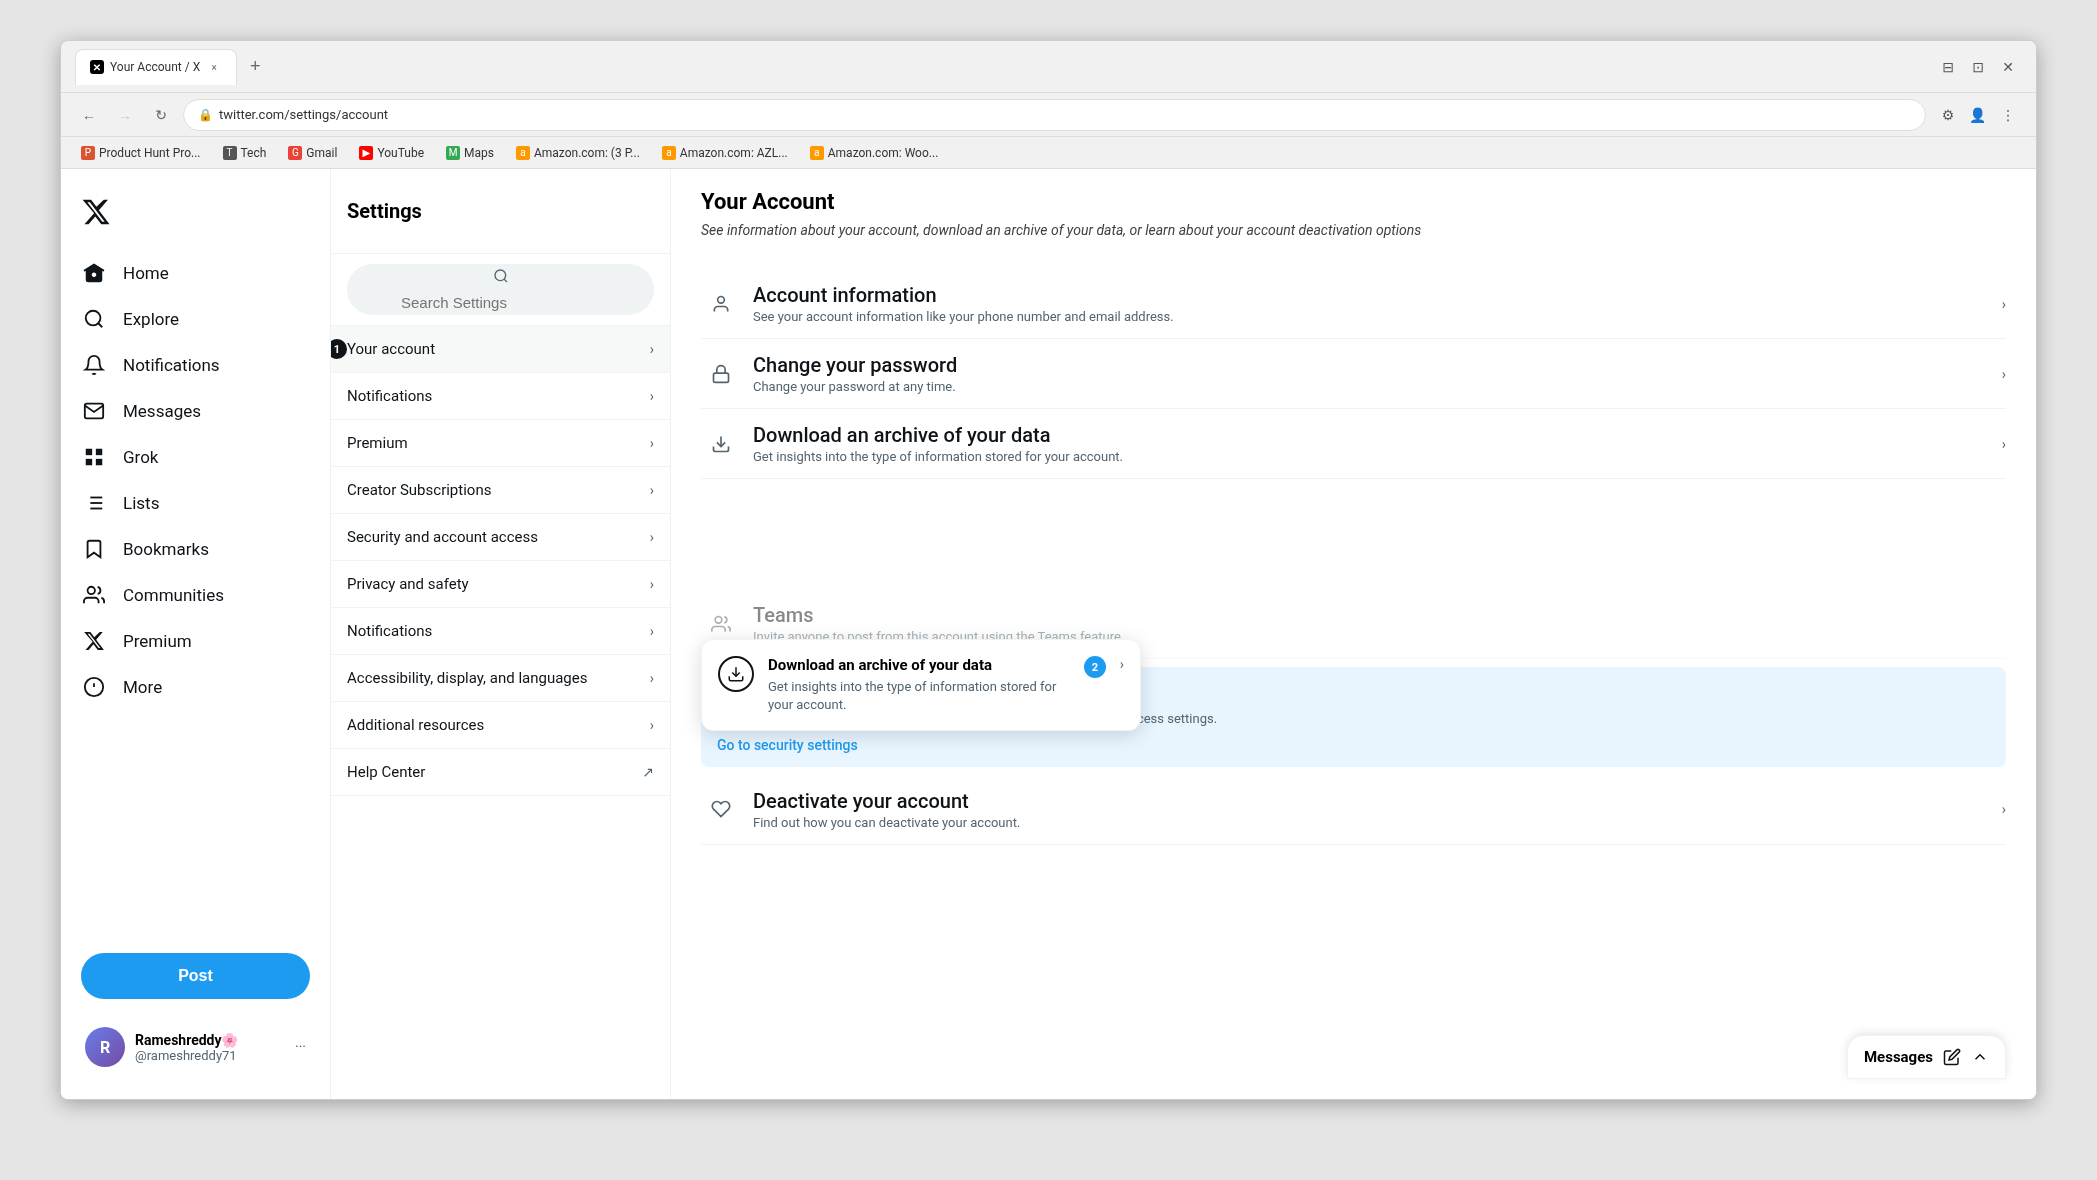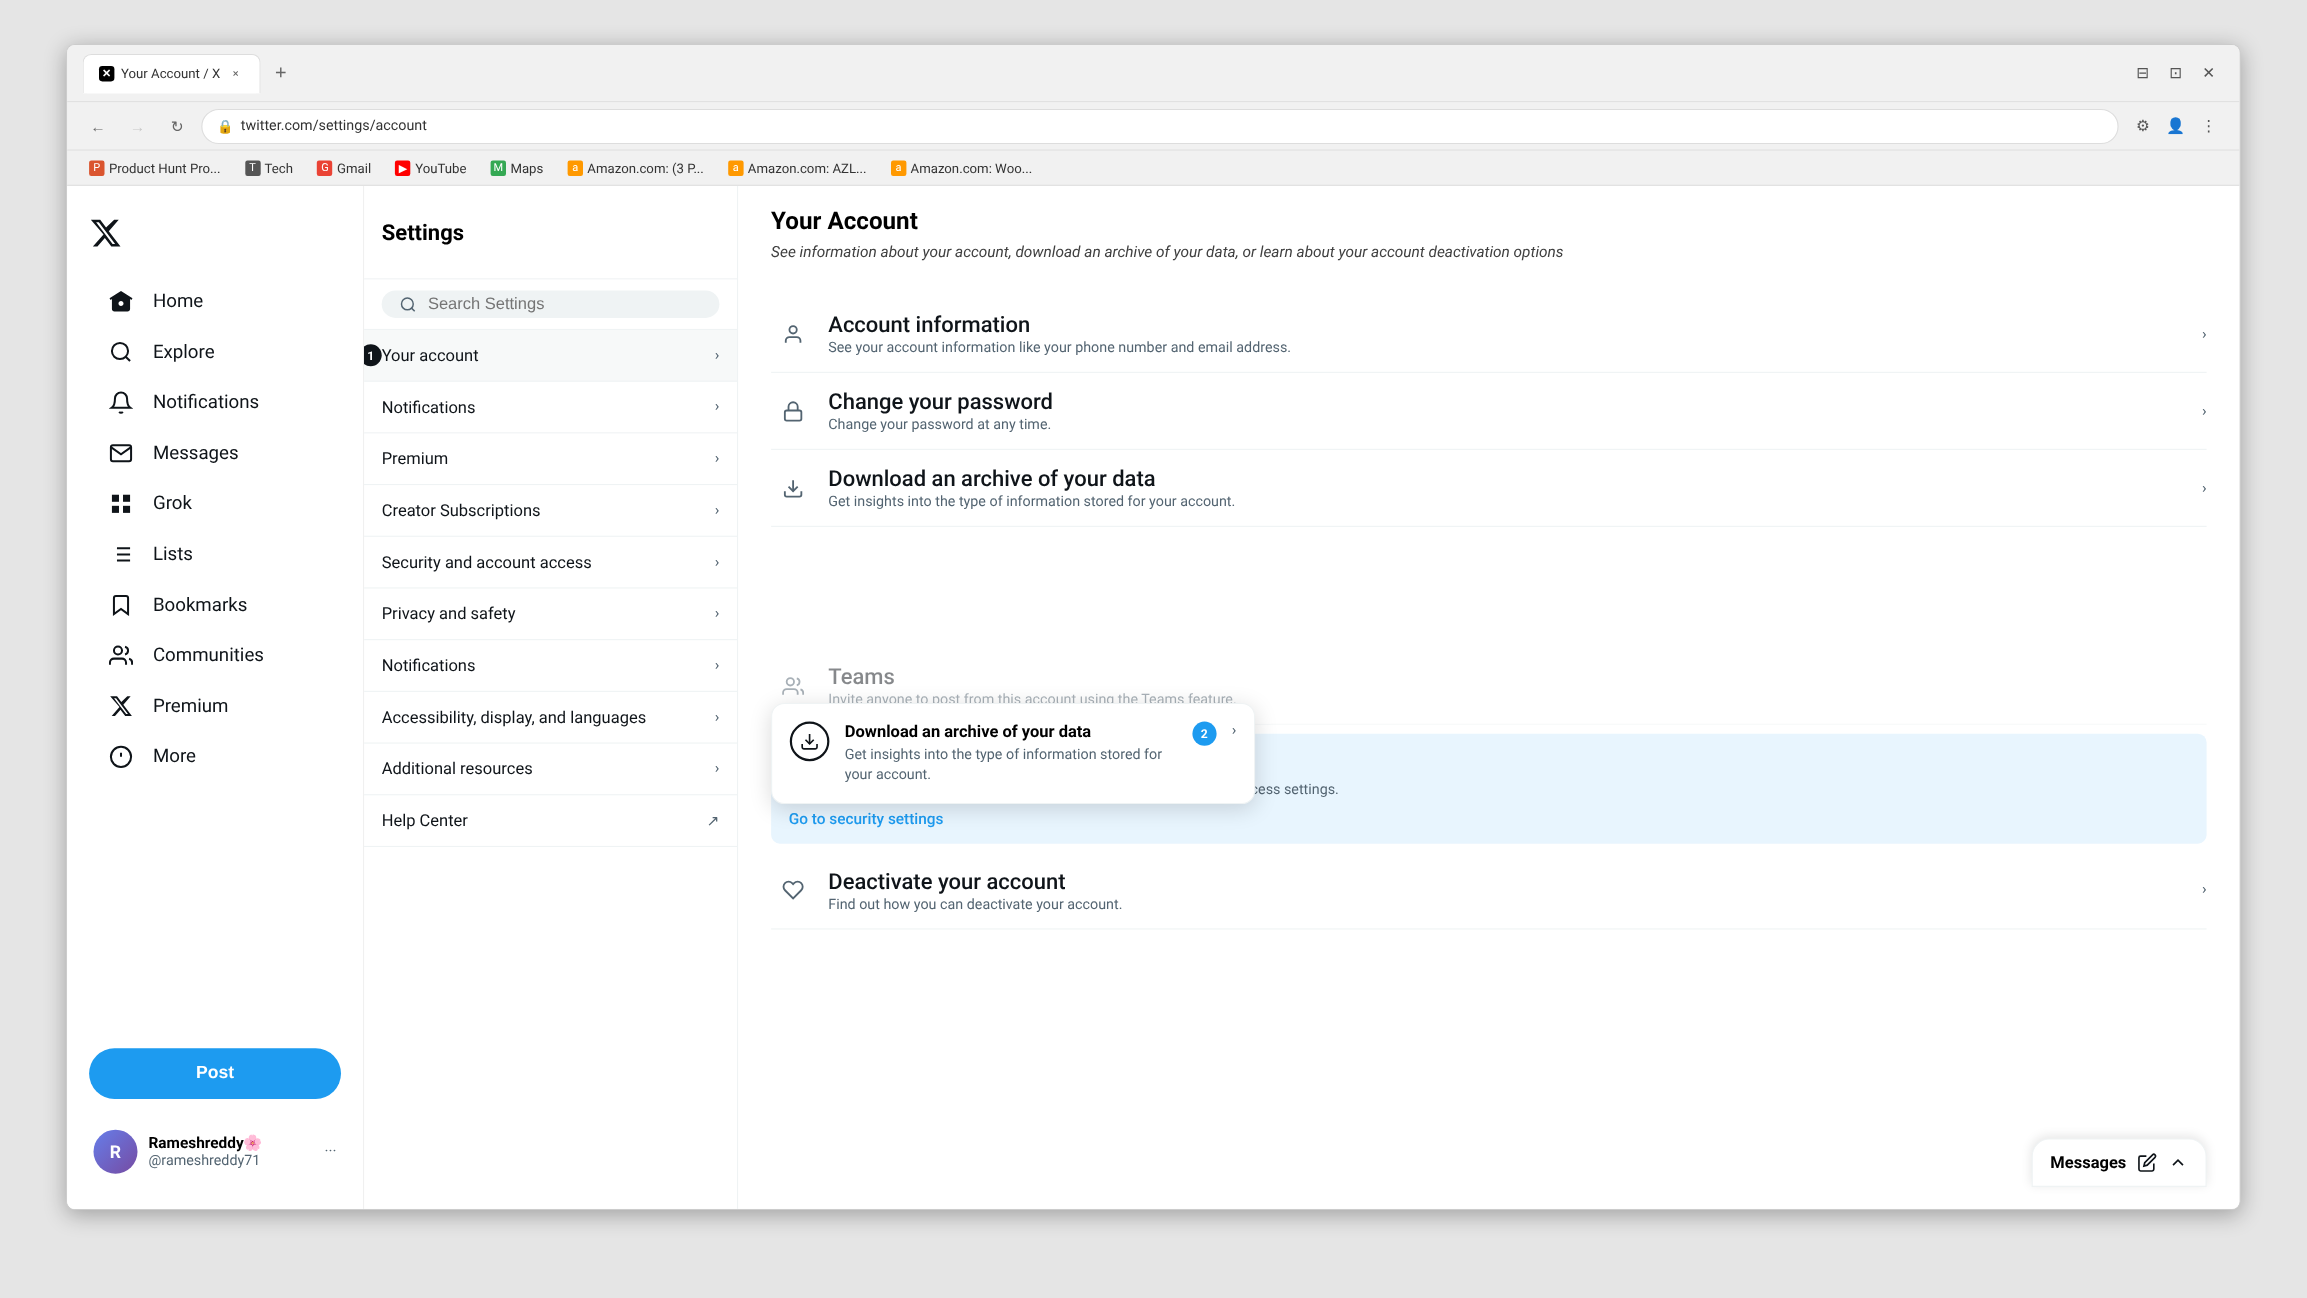--- a/index.html
+++ b/index.html
@@ -180,21 +180,21 @@
       border-right: 1px solid #f0f0f0;
     }
 
     .sidebar-logo {
       padding: 12px 20px;
       margin-bottom: 8px;
     }
 
     .sidebar-nav {
       flex: 1;
-      padding: 0 20px;
+      padding: 0 4px;
     }
 
     .nav-item {
       display: flex;
       align-items: center;
       gap: 16px;
       padding: 12px 16px;
       border-radius: 30px;
       cursor: pointer;
       font-size: 17px;
@@ -268,20 +268,21 @@
       border-bottom: 1px solid #eff3f4;
     }
 
     .search-input-wrap {
       display: flex;
       align-items: center;
       gap: 10px;
       background: #eff3f4;
       border-radius: 30px;
       padding: 4px 16px;
+      flex-direction: column;
     }
 
     .search-input-wrap input {
       background: none;
       border: none;
       outline: none;
       font-size: 15px;
       color: #0f1419;
       flex: 1;
     }

